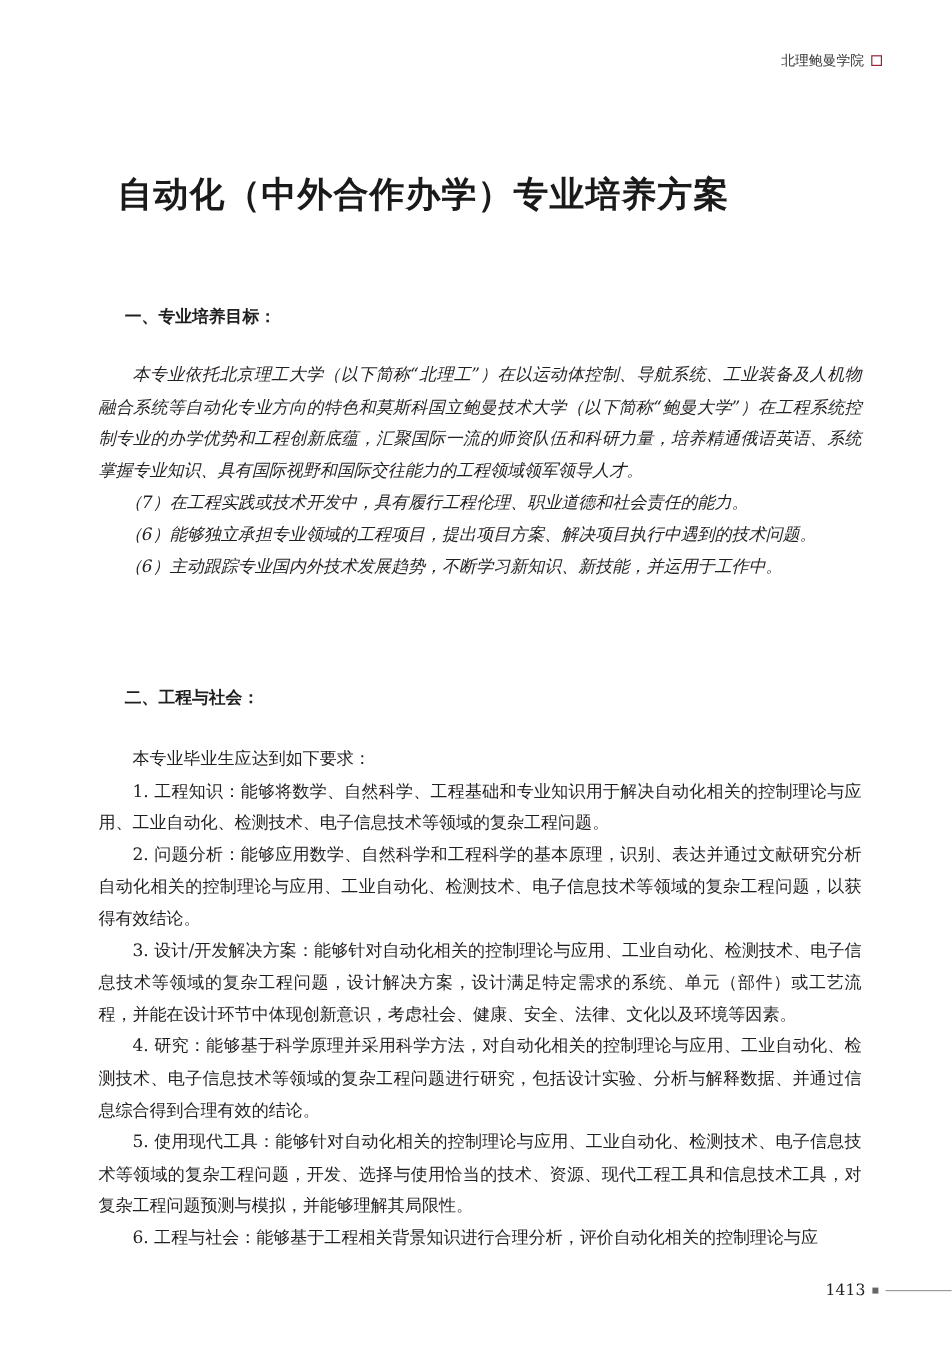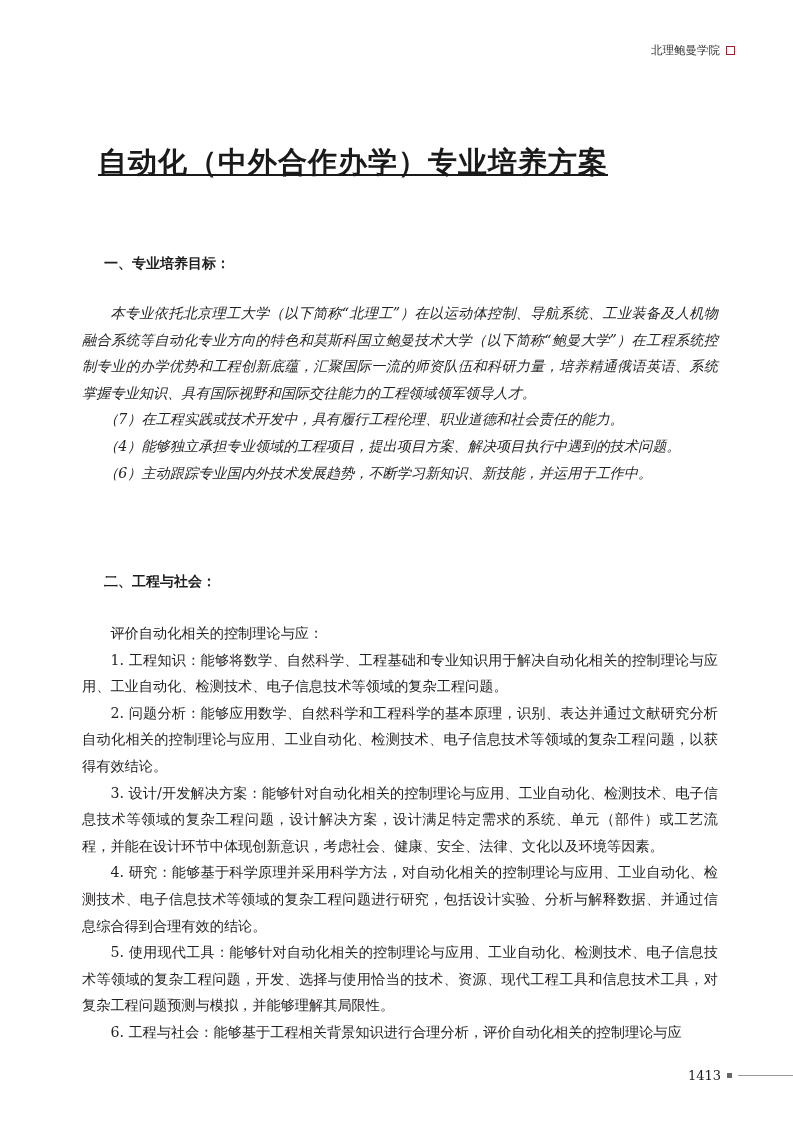--- a/index.html
+++ b/index.html
@@ -15,21 +15,20 @@
       font-size: 11.5px; color: #333; justify-content: space-between;
     }
     .running-head .sq {
       display: inline-block; width: 9px; height: 9px;
       border: 1.6px solid #9b2335; box-sizing: border-box;
     }
     .title {
       position: absolute; top: 143px; left: 0; width: 706px;
       text-align: center; font-size: 29px; font-weight: bold; letter-spacing: 1px;
       color: #1a1a1a;
-      text-decoration: underline;
     }
     .h2 {
       position: absolute; left: 104px; font-size: 14px; font-weight: bold; color: #1f1f1f;
     }
     .body-text {
       position: absolute; left: 82px; width: 636px;
       font-size: 14.2px; line-height: 26.6px; text-align: justify;
     }
     .body-text p { margin: 0; text-indent: 2em; }
     .body-text p.noindent { text-indent: 0; padding-left: 22px; }
@@ -49,28 +48,28 @@
   <span class="sq"></span>
 </div>
 
 <div class="title">自动化（中外合作办学）专业培养方案</div>
 
 <div class="h2" style="top:255px;">一、专业培养目标：</div>
 
 <div class="body-text" style="top:300px;font-style:italic;">
   <p>本专业依托北京理工大学（以下简称“北理工”）在以运动体控制、导航系统、工业装备及人机物融合系统等自动化专业方向的特色和莫斯科国立鲍曼技术大学（以下简称“鲍曼大学”）在工程系统控制专业的办学优势和工程创新底蕴，汇聚国际一流的师资队伍和科研力量，培养精通俄语英语、系统掌握专业知识、具有国际视野和国际交往能力的工程领域领军领导人才。</p>
   <p class="noindent">（7）在工程实践或技术开发中，具有履行工程伦理、职业道德和社会责任的能力。</p>
-  <p class="noindent">（4）能够独立承担专业领域的工程项目，提出项目方案、解决项目执行中遇到的技术问题。</p>
+  <p class="noindent">（6）能够独立承担专业领域的工程项目，提出项目方案、解决项目执行中遇到的技术问题。</p>
   <p class="noindent">（6）主动跟踪专业国内外技术发展趋势，不断学习新知识、新技能，并运用于工作中。</p>
 </div>
 
 <div class="h2" style="top:573px;">二、工程与社会：</div>
 
 <div class="body-text" style="top:620px;">
-  <p>评价自动化相关的控制理论与应：</p>
+  <p>本专业毕业生应达到如下要求：</p>
   <p>1. 工程知识：能够将数学、自然科学、工程基础和专业知识用于解决自动化相关的控制理论与应用、工业自动化、检测技术、电子信息技术等领域的复杂工程问题。</p>
   <p>2. 问题分析：能够应用数学、自然科学和工程科学的基本原理，识别、表达并通过文献研究分析自动化相关的控制理论与应用、工业自动化、检测技术、电子信息技术等领域的复杂工程问题，以获得有效结论。</p>
   <p>3. 设计/开发解决方案：能够针对自动化相关的控制理论与应用、工业自动化、检测技术、电子信息技术等领域的复杂工程问题，设计解决方案，设计满足特定需求的系统、单元（部件）或工艺流程，并能在设计环节中体现创新意识，考虑社会、健康、安全、法律、文化以及环境等因素。</p>
   <p>4. 研究：能够基于科学原理并采用科学方法，对自动化相关的控制理论与应用、工业自动化、检测技术、电子信息技术等领域的复杂工程问题进行研究，包括设计实验、分析与解释数据、并通过信息综合得到合理有效的结论。</p>
   <p>5. 使用现代工具：能够针对自动化相关的控制理论与应用、工业自动化、检测技术、电子信息技术等领域的复杂工程问题，开发、选择与使用恰当的技术、资源、现代工程工具和信息技术工具，对复杂工程问题预测与模拟，并能够理解其局限性。</p>
   <p>6. 工程与社会：能够基于工程相关背景知识进行合理分析，评价自动化相关的控制理论与应</p>
 </div>
 
 <div class="folio">
   <span>1413</span>

